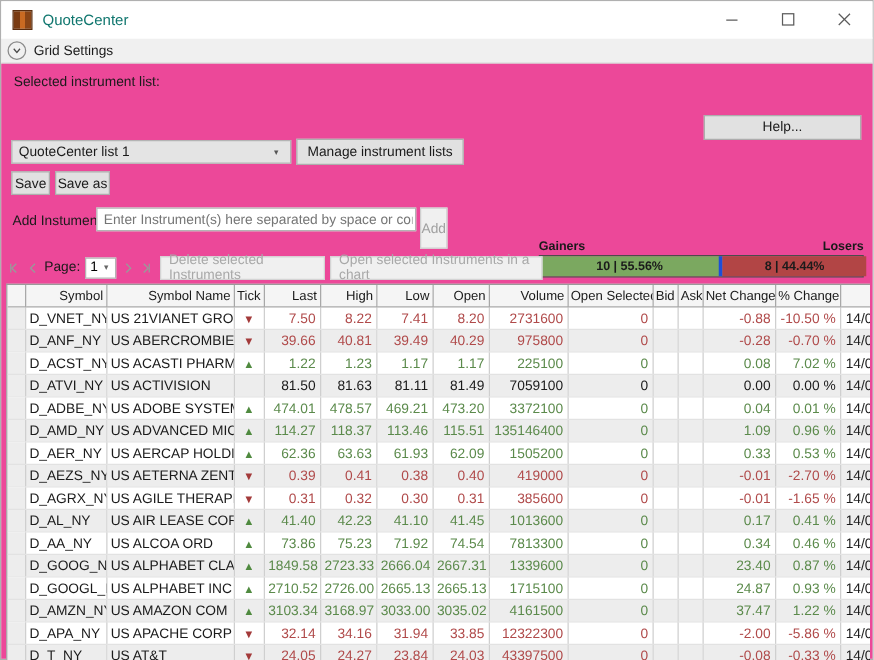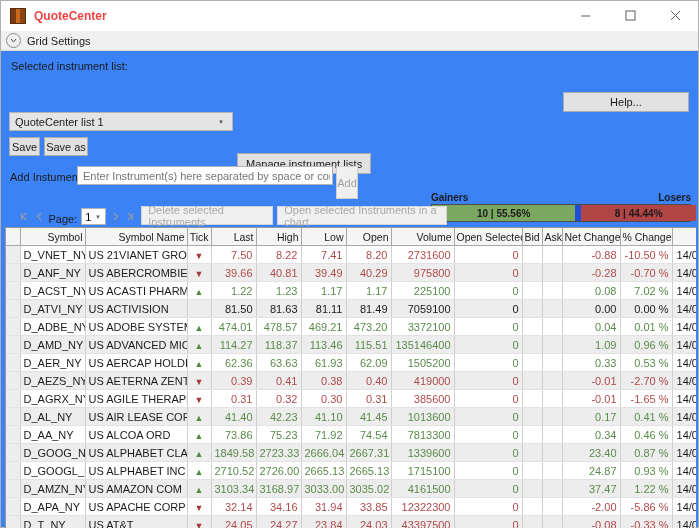--- a/index.html
+++ b/index.html
@@ -34,23 +34,22 @@
   }
   .tb-icon {
     width: 16px; height: 16px;
     margin-left: 9px; margin-right: 8px;
     background: linear-gradient(90deg,#7a3b12 0 33%, #c96a22 33% 66%, #8a4516 66% 100%);
     border: 1px solid #5a2c0d;
     box-sizing: border-box;
   }
   .tb-title {
     font-size: 12px;
-    color: #ef4444;
+    color: #0f766e;
     flex: 1 1 auto;
-    font-weight: bold;
   }
   .tb-buttons { display: flex; height: 29px; }
   .tb-btn {
     width: 45px; height: 29px;
     display: flex; align-items: center; justify-content: center;
     color: #5c5c5c;
   }
   .tb-btn svg { display:block; }
 
   
@@ -69,21 +68,21 @@
     border-radius: 50%;
     display: flex; align-items: center; justify-content: center;
     margin-right: 6px;
     background: #f0f0f0;
   }
   .gs-label { font-size: 11px; color: #1a1a1a; }
 
   
   .toolbar {
     flex: 0 0 auto;
-    background: #3b82f6;
+    background: #ec4899;
     position: relative;
     padding: 0;
   }
   .lbl { font-size: 11px; color: #1a1a1a; }
 
   .row1 { position:absolute; left:10px; top:9px; }
   .help-btn {
     position: absolute; right: 9px; top: 41px;
     width: 126px; height: 20px;
     background: #e1e1e1;
@@ -107,21 +106,21 @@
   .btn {
     background: #e1e1e1;
     border: 1px solid #adadad;
     font-size: 11px;
     color: #1a1a1a;
     display: inline-flex;
     align-items: center;
     justify-content: center;
     box-sizing: border-box;
   }
-  .manage-btn { position: absolute; left: 236px; top: 60px; height: 21px; padding: 0 8px; margin-top: 42px; }
+  .manage-btn { position: absolute; left: 236px; top: 60px; height: 21px; padding: 0 8px; }
   .save-btn   { position: absolute; left: 8px;  top: 86px; width: 31px; height: 19px; }
   .saveas-btn { position: absolute; left: 43px; top: 86px; width: 44px; height: 19px; }
 
   .addlbl { position: absolute; left: 9px; top: 120px; }
   .addinput {
     position: absolute; left: 76px; top: 115px;
     width: 256px; height: 19px;
     background: #fff;
     border: 1px solid #b4b4b4;
     box-sizing: border-box;
@@ -144,30 +143,30 @@
     height: 18px;
     display: flex;
     border: 1px solid #4c4c4c;
     box-sizing: border-box;
   }
   .gl-gain, .gl-lose {
     display: flex; align-items: center; justify-content: center;
     font-size: 10px; font-weight: bold; color: #1b1b1b;
     overflow: hidden; white-space: nowrap;
   }
-  .gl-gain { background: #7ba860; border-right: 6px solid #1d4ed8; }
+  .gl-gain { background: #7ba860; border-right: 3px solid #1d4ed8; }
   .gl-lose { background: #b24545; }
 
   
   .pager {
     position: absolute; left: 0px; top: 152px;
     width: 430px; height: 22px;
-    display: flex; align-items: flex-end;
+    display: flex; align-items: center;
     gap: 0px;
-    padding-left: 16px;
+    padding-left: 3px;
   }
   .pg-btn {
     width: 17px; height: 18px;
     display: flex; align-items: center; justify-content: center;
     color: #8c8c8c;
     font-size: 11px;
     background: transparent;
     border: 0;
   }
   .pg-lbl { font-size: 11px; color:#1a1a1a; margin: 0 4px 0 2px; }

